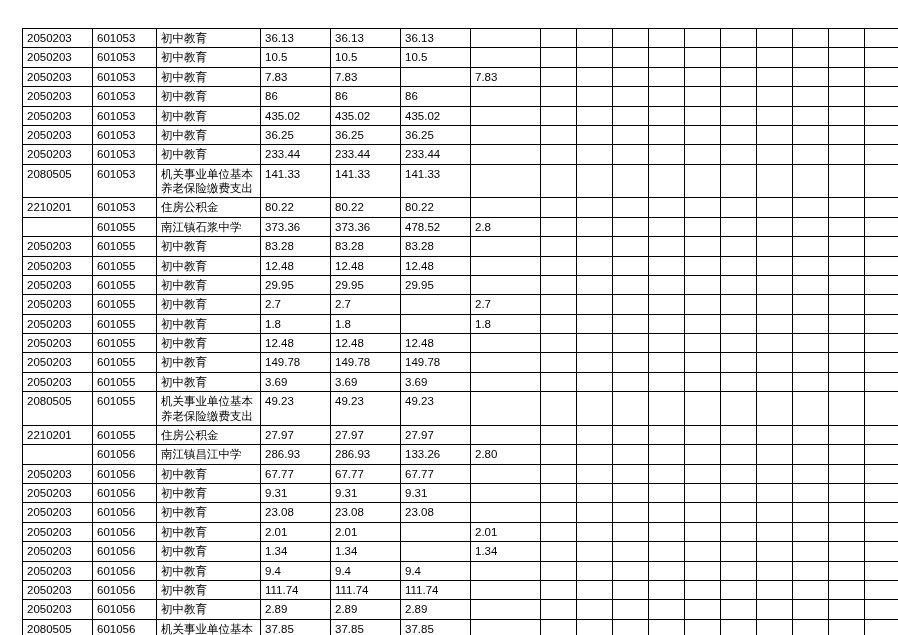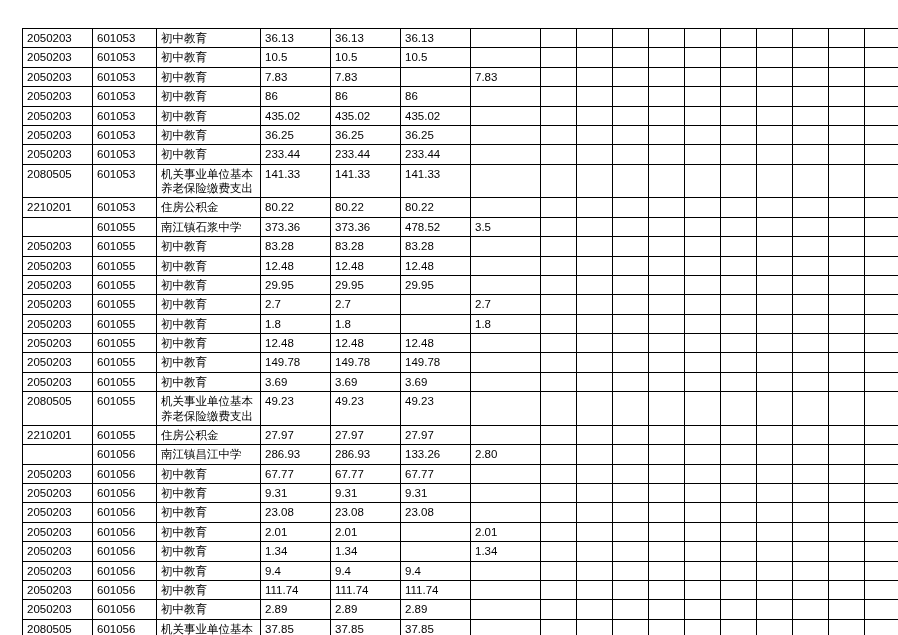--- a/index.html
+++ b/index.html
@@ -223,21 +223,21 @@
           <td class="c-blank"></td>
           <td class="c-blank"></td>
         </tr>
         <tr>
           <td class="c-code"></td>
           <td class="c-unit">601055</td>
           <td class="c-name name">南江镇石浆中学</td>
           <td class="c-num num">373.36</td>
           <td class="c-num num">373.36</td>
           <td class="c-num num">478.52</td>
-          <td class="c-num num">3.5</td>
+          <td class="c-num num">2.8</td>
           <td class="c-blank"></td>
           <td class="c-blank"></td>
           <td class="c-blank"></td>
           <td class="c-blank"></td>
           <td class="c-blank"></td>
           <td class="c-blank"></td>
           <td class="c-blank"></td>
           <td class="c-blank"></td>
           <td class="c-blank"></td>
           <td class="c-blank"></td>

